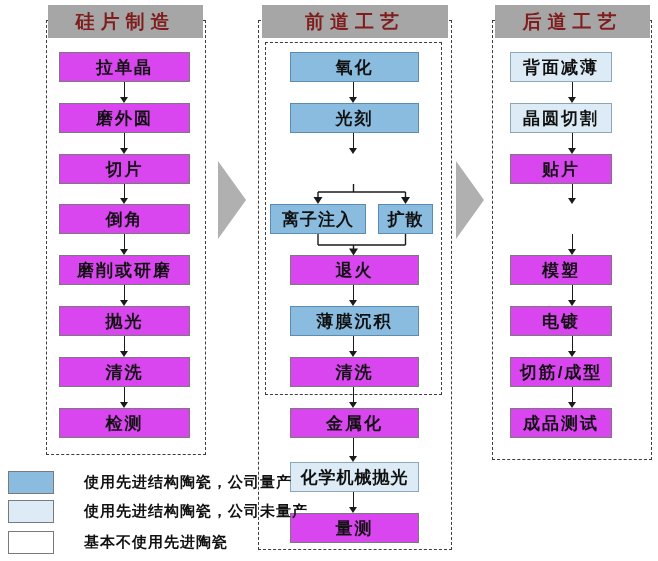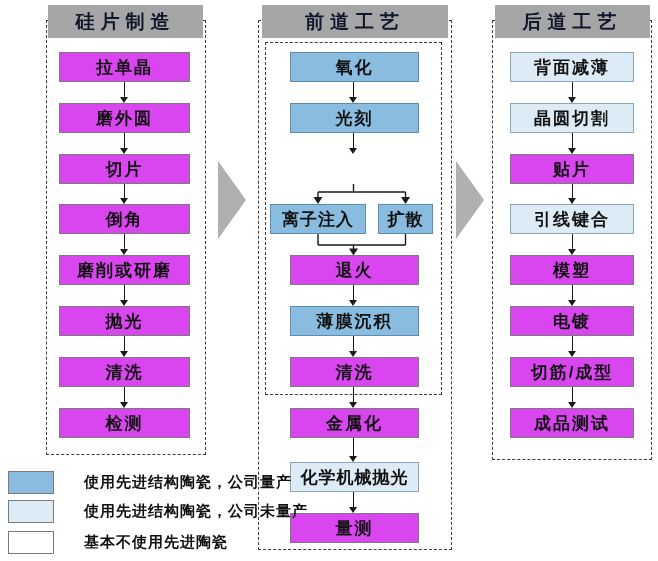--- a/index.html
+++ b/index.html
@@ -1,36 +1,36 @@
 <!DOCTYPE html>
 <html><head>
 <meta charset="utf-8">
 <style>
   html,body{margin:0;padding:0;background:#fff;}
   .stage{
     position:relative;width:658px;height:561px;background:#ffffff;overflow:hidden;
     font-family:"Liberation Sans",sans-serif;color:#111;
   }
   .hdr{
-    position:absolute;top:5px;height:33px;background:#a6a6a6;color:#0f172a;
+    position:absolute;top:5px;height:33px;background:#a6a6a6;color:#7f1d1d;
     display:flex;align-items:center;justify-content:center;
     font-size:19px;font-weight:700;letter-spacing:6px;z-index:3;
   }
   .dashed{position:absolute;border:1.6px dashed #3c3c3c;box-sizing:border-box;z-index:1;}
   .box{
     position:absolute;height:30px;background:#d946ef;border:1px solid #7a7a7a;
     box-sizing:border-box;display:flex;align-items:center;justify-content:center;
     font-size:17px;font-weight:700;letter-spacing:2px;z-index:2;
   }
   .fill-prod{background:#8abce0;border-color:#5d8cb2;}
   .fill-pre{background:#dcebf5;border-color:#8ea7b6;}
   
   .c1{left:59px;width:131px;}
   .c2{left:290px;width:129px;}
-  .c3{left:510px;width:124px;}
+  .c3{left:510px;width:102px;}
   
   .r0{top:52px}.r1{top:103px}.r2{top:154px}.r3{top:204px}.r4{top:255px}
   .r5{top:306px}.r6{top:357px}.r7{top:408px}.r8{top:462px}.r9{top:513px}
   
   .varrow{position:absolute;width:9px;z-index:2;}
   .varrow::before{content:"";position:absolute;left:4px;top:0;bottom:5px;width:1.4px;background:#1a1a1a;}
   .varrow::after{content:"";position:absolute;bottom:0;left:0;width:0;height:0;
     border-left:4.5px solid transparent;border-right:4.5px solid transparent;border-top:6.5px solid #1a1a1a;}
   .ac1{left:120px}.ac2{left:349px}.ac3{left:568px}
   .g0{top:82px;height:21px}.g1{top:133px;height:21px}.g2{top:184px;height:20px}
@@ -115,21 +115,20 @@
   </svg>
 
   <div class="tri" style="left:456px;top:161px"></div>
 
   <div class="dashed" style="left:492px;top:20px;width:160px;height:440px"></div>
   <div class="hdr" style="left:495px;width:155px">后道工艺</div>
 
   <div class="box c3 r0 fill-pre">背面减薄</div>
   <div class="box c3 r1 fill-pre">晶圆切割</div>
   <div class="box c3 r2">贴片</div>
-  <div class="box c3 r3 fill-pre">引线键合</div>
   <div class="box c3 r4">模塑</div>
   <div class="box c3 r5">电镀</div>
   <div class="box c3 r6">切筋/成型</div>
   <div class="box c3 r7">成品测试</div>
 
   <div class="varrow ac3 g0"></div>
   <div class="varrow ac3 g1"></div>
   <div class="varrow ac3 g2"></div>
   <div class="varrow ac3 g3"></div>
   <div class="varrow ac3 g4"></div>

